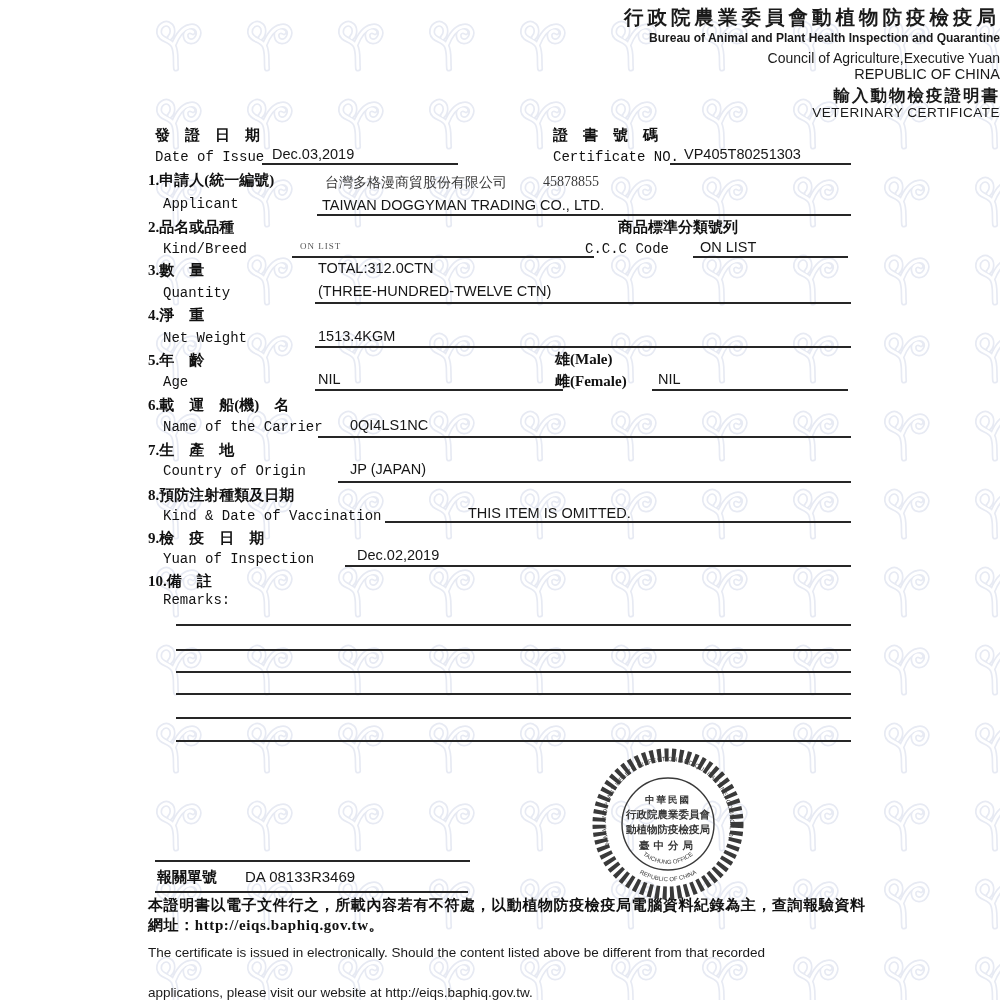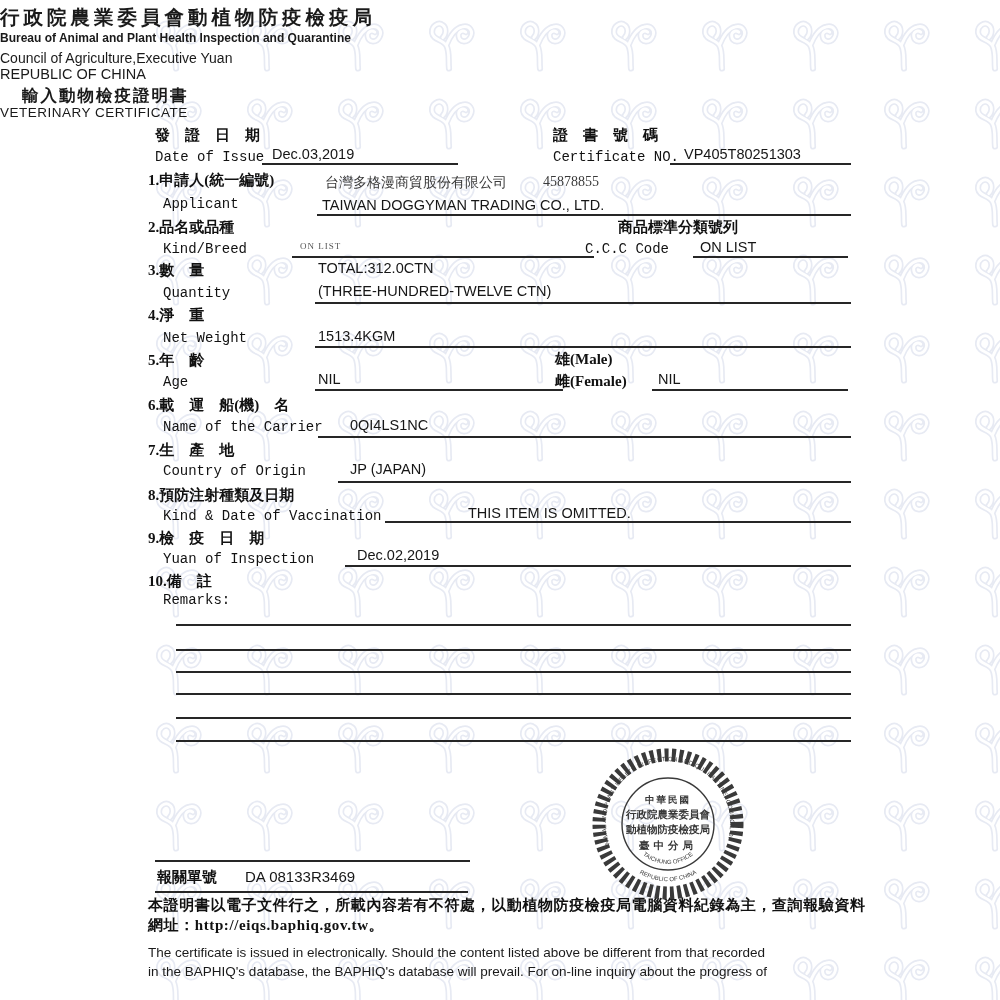--- a/index.html
+++ b/index.html
@@ -1,20 +1,20 @@
 <!DOCTYPE html>
 <html><head>
 <meta charset="utf-8">
 <style>
   html,body{margin:0;padding:0;background:#ffffff;}
   .page{position:relative;width:1000px;height:1000px;background:#ffffff;overflow:hidden;
         font-family:"Liberation Sans",sans-serif;color:#1a1a1a;}
   #watermark-layer{position:absolute;left:0;top:0;width:1000px;height:1000px;z-index:0;}
   .abs{position:absolute;white-space:nowrap;z-index:2;}
-  .ctr{position:absolute;left:0;right:0;text-align:left;white-space:nowrap;z-index:2;}
+  .ctr{position:absolute;left:0;right:0;text-align:right;white-space:nowrap;z-index:2;}
   .zh{font-family:"Liberation Serif","DejaVu Serif",serif;font-weight:600;font-size:15px;color:#111;}
   .zh-big{font-family:"Liberation Serif","DejaVu Serif",serif;font-weight:600;}
   .en-label{font-family:"Liberation Mono","DejaVu Sans Mono",monospace;font-size:14px;color:#111;}
   .val{font-family:"Liberation Sans",sans-serif;font-size:14.5px;color:#161616;}
   .val-zh{font-family:"Liberation Serif","DejaVu Serif",serif;font-size:14px;color:#3a3a3a;}
   .val-small{font-family:"Liberation Serif","DejaVu Serif",serif;font-size:9px;color:#555;letter-spacing:1px;}
   .rule{position:absolute;height:1.7px;background:#262626;z-index:1;}
   .hdr-zh-title{top:4px;font-size:19.5px;letter-spacing:4px;}
   .hdr-bureau{top:31px;font-size:12px;font-weight:600;}
   .hdr-council{top:50px;font-size:14px;}
@@ -281,15 +281,15 @@
       <textPath href="#seal-arc-office" startOffset="50%" text-anchor="middle">TAICHUNG OFFICE</textPath>
     </text>
     <text class="seal-en" font-size="6">
       <textPath href="#seal-arc-republic" startOffset="50%" text-anchor="middle">REPUBLIC OF CHINA</textPath>
     </text>
   </svg>
 
   <span class="abs foot-zh" style="left:148px;top:896px">本證明書以電子文件行之，所載內容若有不符處，以動植物防疫檢疫局電腦資料紀錄為主，查詢報驗資料</span>
   <span class="abs foot-zh" style="left:148px;top:916px">網址：http://eiqs.baphiq.gov.tw。</span>
   <span class="abs foot-en" style="left:148px;top:937px">The certificate is issued in electronically. Should the content listed above be different from that recorded</span>
-  <span class="abs foot-en" style="left:148px;top:956px">in the BAPHIQ's database, the BAPHIQ's database will prevail. For on-line inquiry about the progress of</span>
+  <span class="abs foot-en" style="left:148px;top:977px">applications, please visit our website at http://eiqs.baphiq.gov.tw.</span>
 
 </div>
 
 </body></html>

